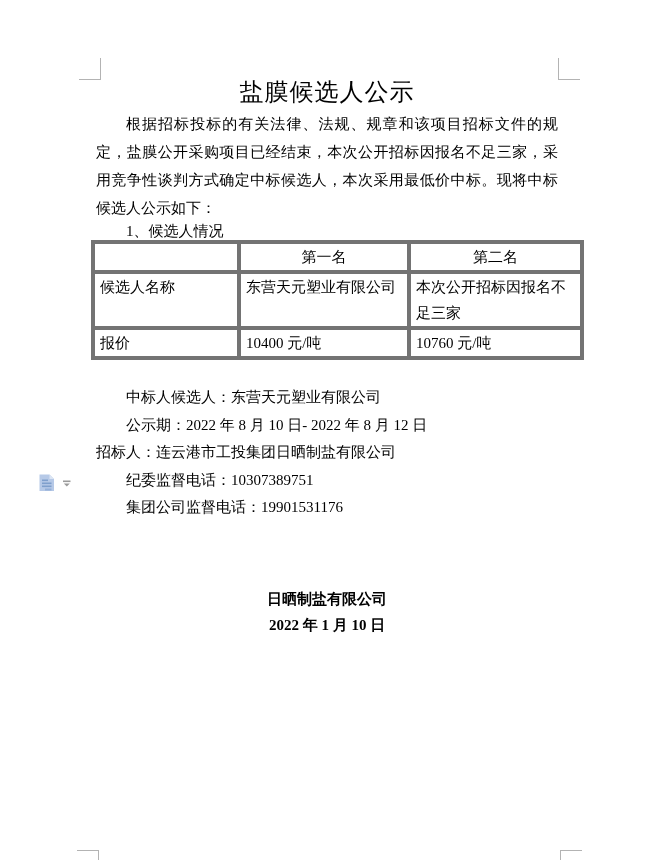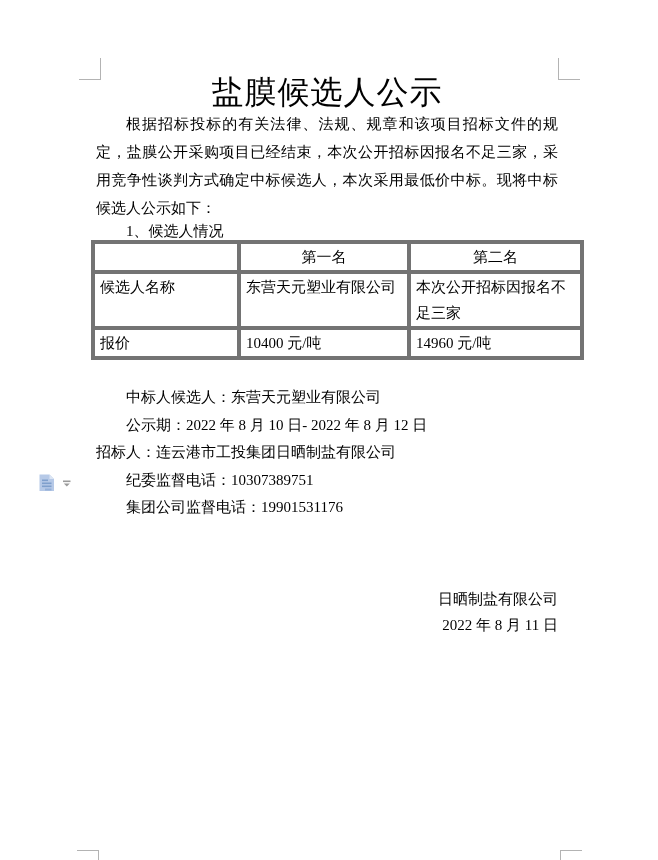--- a/index.html
+++ b/index.html
@@ -20,21 +20,21 @@
   .crop-br { left: 560px; top: 850px; width: 21px; height: 10px; border-left: 1px solid #b3b3b3;  border-top: 1px solid #b3b3b3; }
 
   .text-area {
     position: absolute;
     left: 96px;
     top: 74px;
     width: 462px;
   }
   .doc-title {
     margin: 0;
-    font-size: 32px;
+    font-size: 24px;
     font-weight: 400;
     line-height: 36px;
     text-align: center;
     letter-spacing: 1px;
   }
   .body-text { font-size: 15px; }
   .para {
     margin: 0;
     line-height: 28px;
     text-align: justify;
@@ -70,21 +70,21 @@
   tr.price-row   { height: 26px; }
 
   .after-table { margin-top: 24px; }
   .after-table .para { line-height: 27.5px; }
 
   .signature-block {
     margin-top: 64px;
     text-align: right;
     line-height: 26px;
   }
-  .signature-block .para { line-height: 26px; text-align: right; }
+  .signature-block .para { line-height: 26px; text-align: center; font-weight: bold; }
 
   
   .margin-button {
     position: absolute;
     left: 36px;
     top: 472px;
     width: 36px;
     height: 22px;
     cursor: pointer;
   }
@@ -142,32 +142,32 @@
         <th class="place">第二名</th>
       </tr>
       <tr class="name-row">
         <td>候选人名称</td>
         <td>东营天元塑业有限公司</td>
         <td>本次公开招标因报名不足三家</td>
       </tr>
       <tr class="price-row">
         <td>报价</td>
         <td>10400 元/吨</td>
-        <td>14960 元/吨</td>
+        <td>10760 元/吨</td>
       </tr>
     </tbody>
       </table>
 
     <div class="after-table">
       <p class="para indent">中标人候选人：东营天元塑业有限公司</p>
       <p class="para indent">公示期：2022 年 8 月 10 日- 2022 年 8 月 12 日</p>
       <p class="para">招标人：连云港市工投集团日晒制盐有限公司</p>
       <p class="para indent">纪委监督电话：10307389751</p>
       <p class="para indent">集团公司监督电话：19901531176</p>
     </div>
 
     <div class="signature-block">
       <p class="para">日晒制盐有限公司</p>
-      <p class="para">2022 年 8 月 11 日</p>
+      <p class="para">2022 年 1 月 10 日</p>
     </div>
 
   </div>
 </div>
 
 </body></html>

